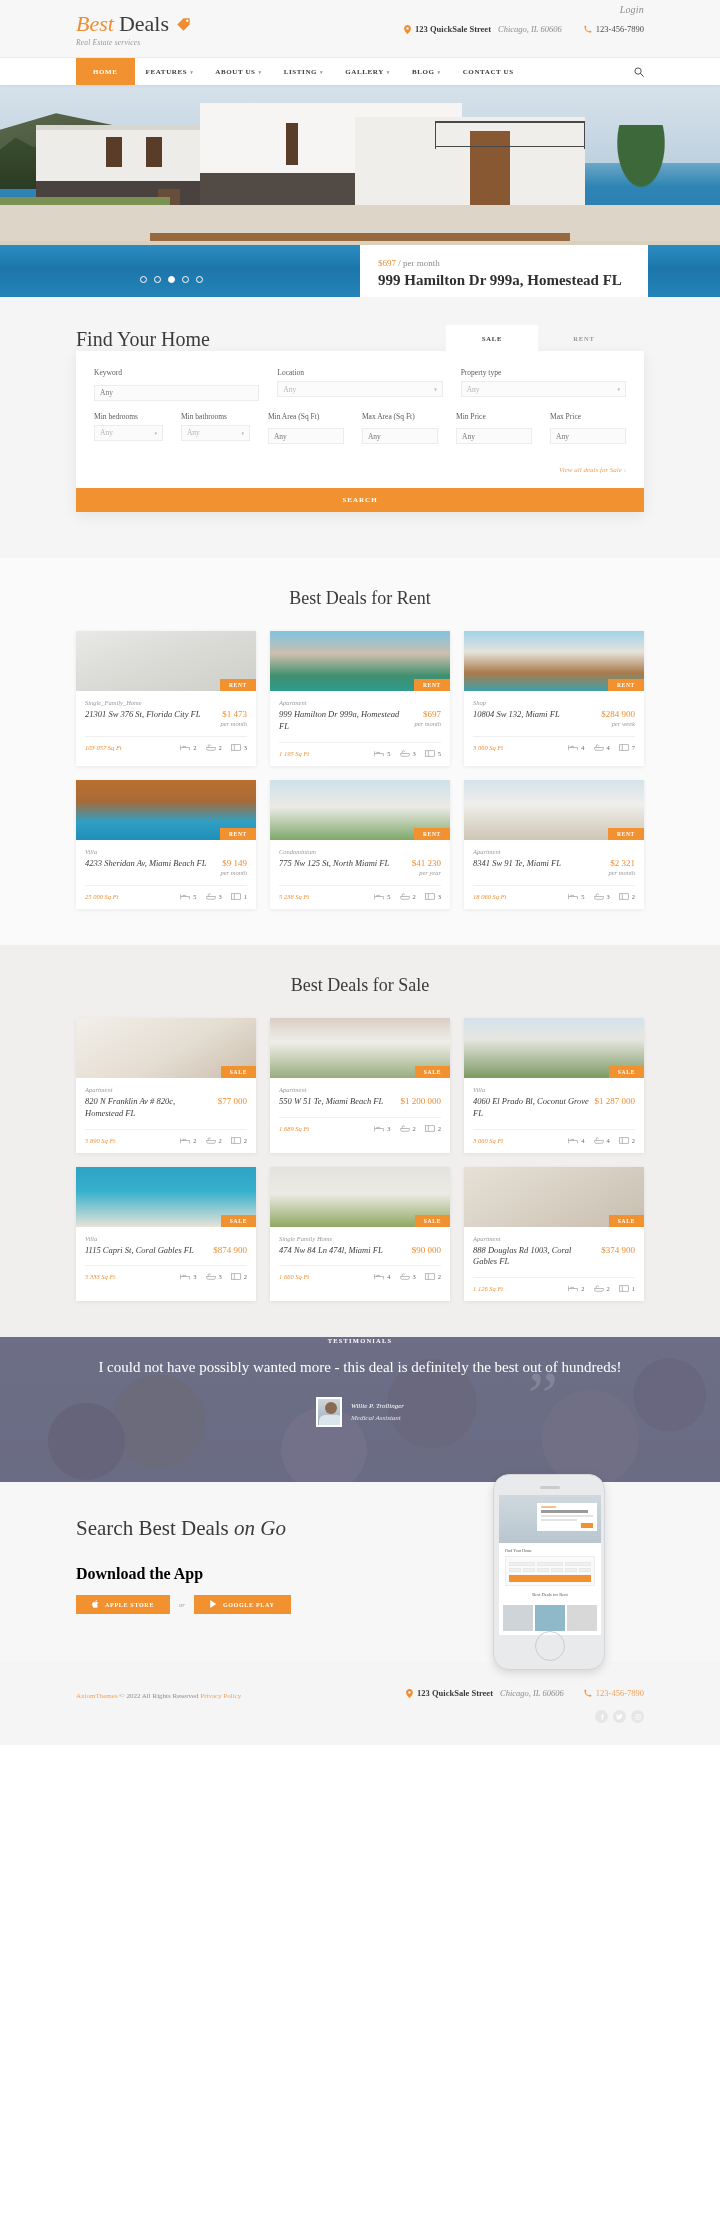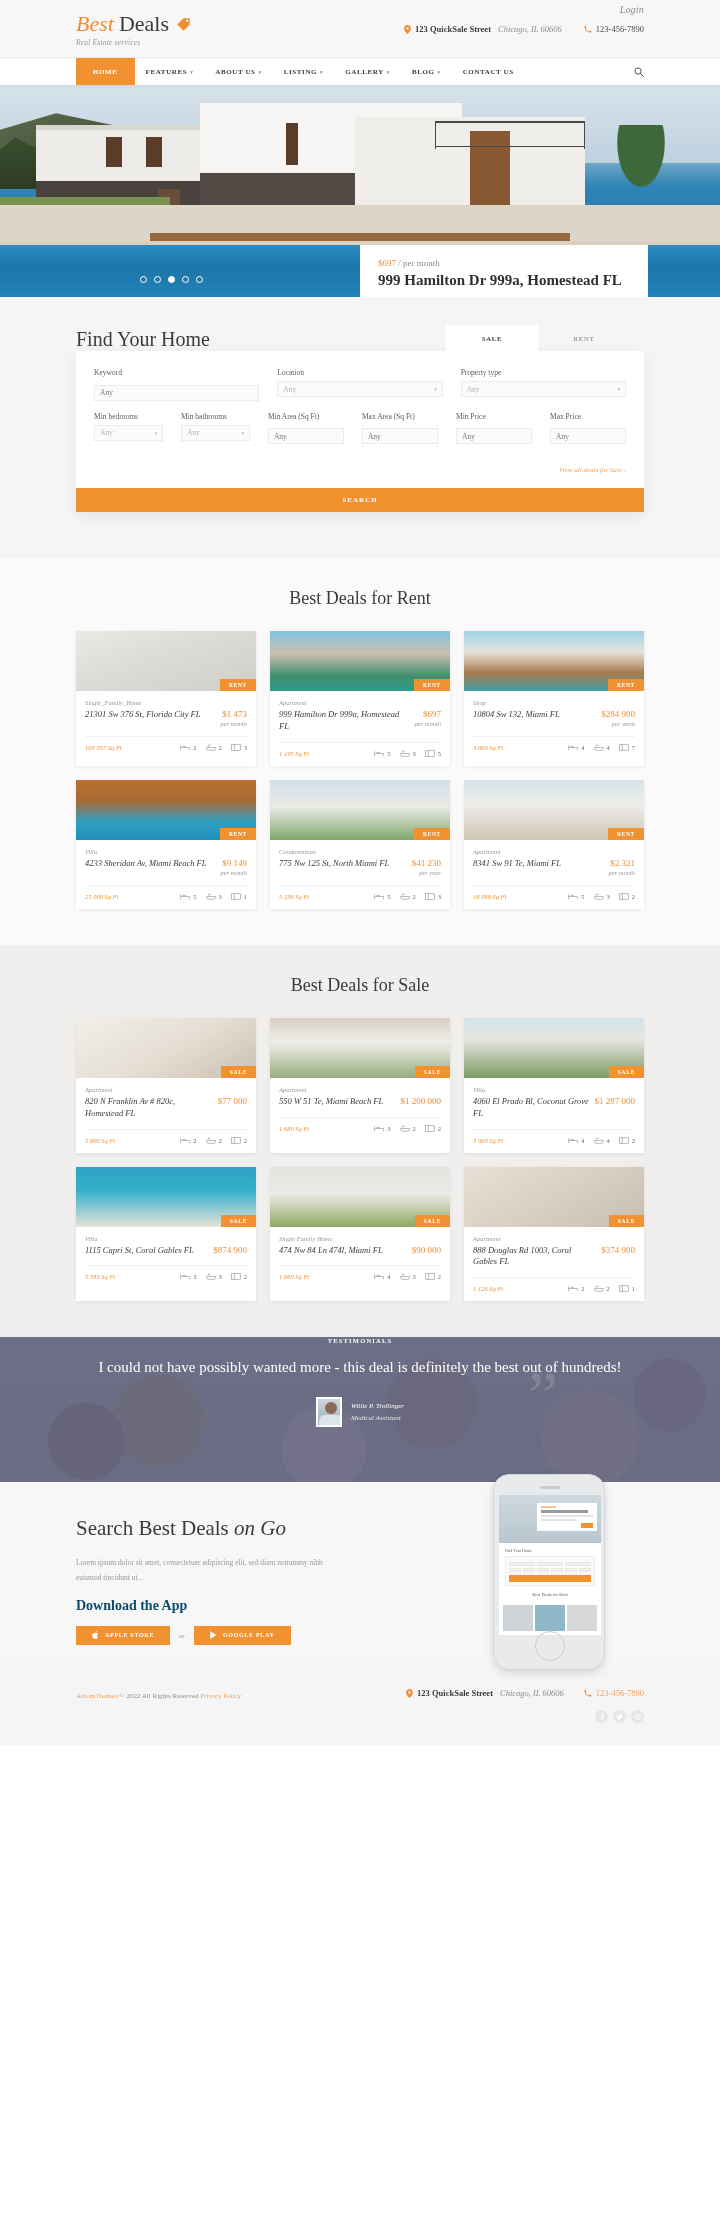--- a/index.html
+++ b/index.html
@@ -194,21 +194,21 @@
   .testi-avatar:after { content:''; position:absolute; left:1px; top:16px; width:24px; height:16px; border-radius:6px 6px 0 0; background:#dbe5ec; }
   .testi-who { text-align: left; }
   .testi-name { font-size: 7px; font-style: italic; color: #fff; }
   .testi-role { font-size: 7px; font-style: italic; color: #e3e3e8; margin-top: 4px; }
 
   
   .app-section { background: #f7f7f7; padding: 34px 76px 30px 76px; position: relative; height: 180px; }
   .app-title { font-size: 21px; color: #3b3b3b; font-weight: normal; }
   .app-title em { font-style: italic; }
   .app-desc { font-size: 7.5px; color: #9a9a9a; line-height: 1.9; margin-top: 15px; width: 255px; }
-  .app-sub { font-size: 14px; color: #0c4a6e; margin-top: 13px; }
+  .app-sub { font-size: 16px; color: #000000; margin-top: 24px; }
   .app-btns { display: flex; align-items: center; gap: 9px; margin-top: 12px; }
   .store-btn {
     background: #f2912f; color: #fff; height: 19px; padding: 0 16px;
     display: flex; align-items: center; gap: 6px; font-size: 6px; font-weight: bold;
     letter-spacing: .7px; cursor: pointer;
   }
   .or-text { font-size: 6.5px; color: #9a9a9a; font-style: italic; }
   .phone {
     position: absolute; right: 115px; top: -8px; width: 112px; height: 196px;
     background: #e9eaec; border-radius: 16px; border: 1px solid #d4d6d9;
@@ -953,21 +953,20 @@
           <div class="testi-role">Medical Assistant</div>
         </div>
       </div>
     </div>
   </section>
 
   <section class="app-section">
     <h2 class="app-title">
       <span>Search Best Deals </span><em>on Go</em>
     </h2>
-    <p class="app-desc">Lorem ipsum dolor sit amet, consectetuer adipiscing elit, sed diam nonummy nibh euismod tincidunt ut...</p>
     <h3 class="app-sub">Download the App</h3>
     <div class="app-btns">
       <div class="store-btn">
         <span>
           <svg width="7" height="8" viewBox="0 0 12 14">
               <path d="M9.4 7.4c0-1.7 1.4-2.5 1.5-2.6-0.8-1.2-2-1.4-2.5-1.4-1-0.1-2 0.6-2.6 0.6-0.5 0-1.4-0.6-2.3-0.6C2.3 3.5 1.2 4.2 0.6 5.3c-1.1 2-0.3 5 0.8 6.6 0.5 0.8 1.2 1.7 2 1.7 0.8 0 1.1-0.5 2.1-0.5s1.3 0.5 2.1 0.5c0.9 0 1.4-0.8 2-1.6 0.6-0.9 0.8-1.8 0.8-1.9-0.1 0-1.9-0.7-2-2.7zM7.8 2.3C8.2 1.7 8.5 0.9 8.4 0 7.7 0.1 6.8 0.5 6.3 1.1 5.9 1.6 5.5 2.4 5.6 3.2 6.4 3.3 7.3 2.9 7.8 2.3z" fill="#fff"></path>
             </svg>
         </span>
         <span>APPLE STORE</span>
       </div>

